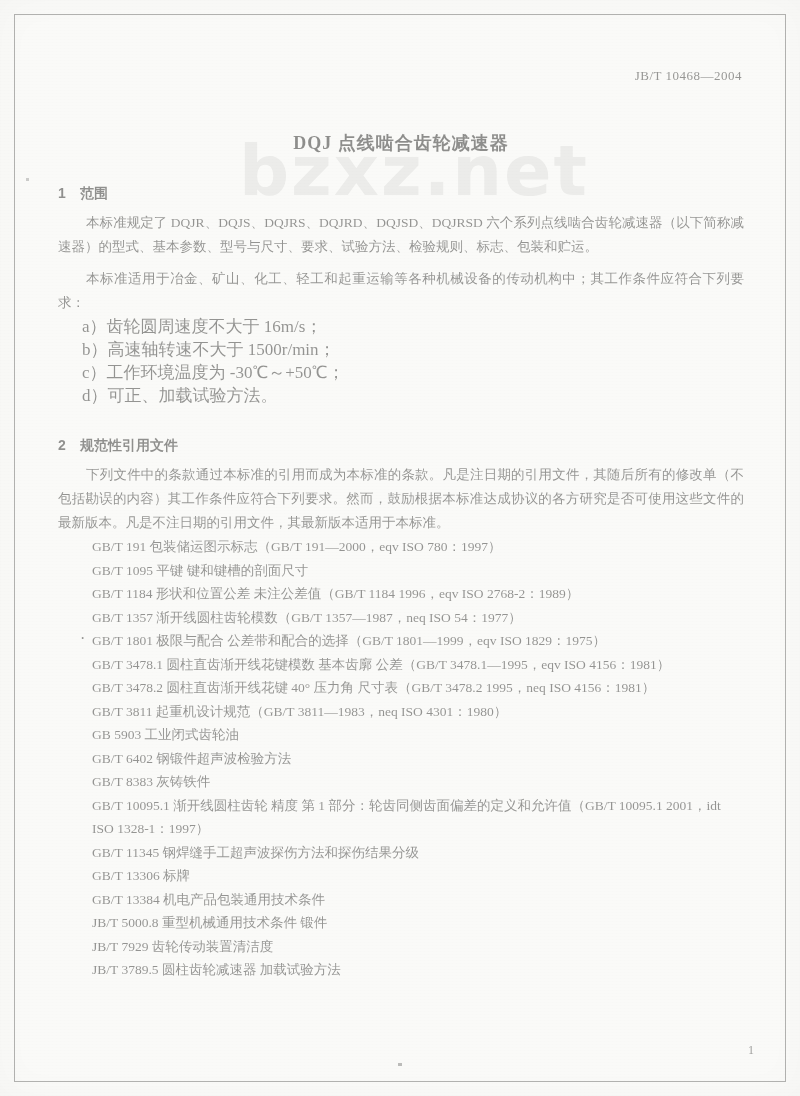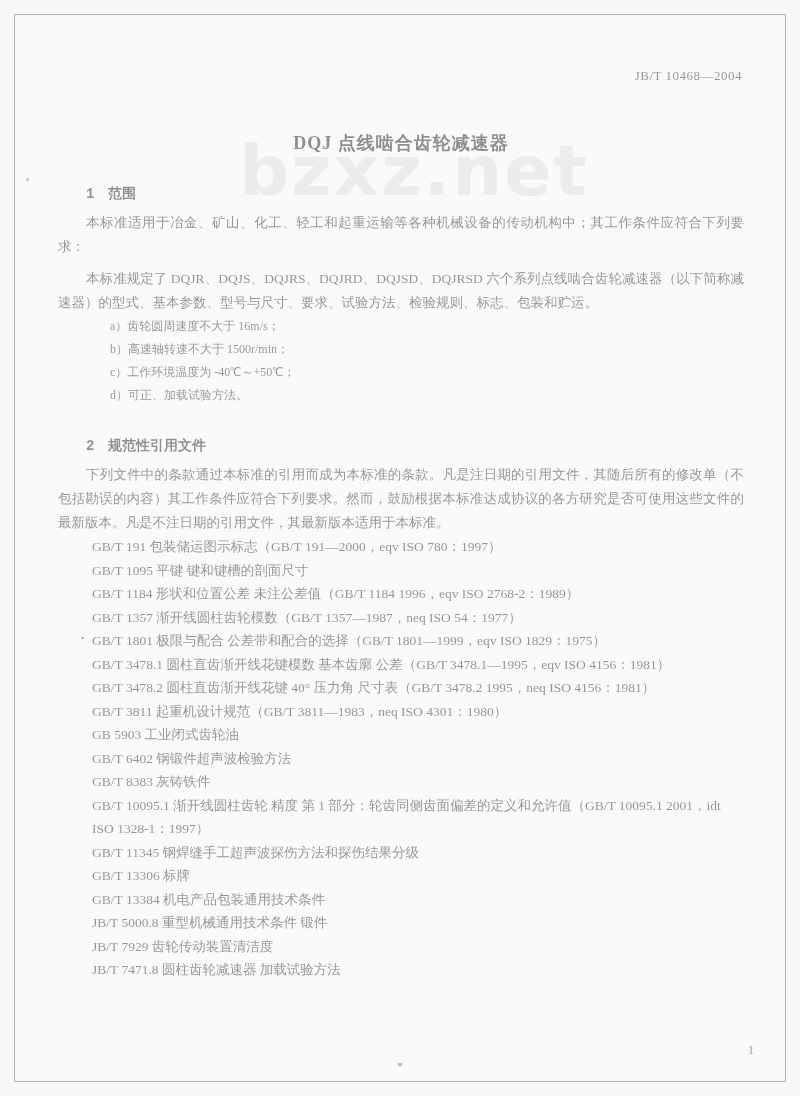--- a/index.html
+++ b/index.html
@@ -56,47 +56,46 @@
   .doc-title {
     text-align: center;
     font-family: "Liberation Serif", serif;
     font-weight: bold;
     font-size: 18px;
     letter-spacing: 1px;
     margin-top: 47px;
     color: #111;
   }
   .section-head {
-    font-family: Liberation Mono, monospace;
+    font-family: Liberation Sans, sans-serif;
     font-size: 14px;
     font-weight: bold;
     margin-top: 30px;
     color: #151515;
-    margin-left: 28px;
   }
   .section-head .num {
     display: inline-block;
     width: 22px;
   }
   .para {
     font-family: "Liberation Serif", serif;
     font-size: 13.5px;
     line-height: 24px;
     text-align: justify;
     margin-top: 8px;
     color: #1d1d1d;
   }
   .para.indent {
     text-indent: 28px;
   }
   .list-item {
     font-family: "Liberation Serif", serif;
-    font-size: 12px;
+    font-size: 17px;
     line-height: 23px;
-    margin-left: 52px;
+    margin-left: 24px;
     color: #1d1d1d;
   }
   .ref-item {
     font-family: "Liberation Serif", serif;
     font-size: 13.5px;
     line-height: 23.5px;
     margin-left: 34px;
     text-indent: 0;
     color: #1d1d1d;
   }
@@ -173,26 +172,26 @@
   <div class="content">
 
     <div class="header-code">JB/T 10468—2004</div>
 
     <div class="doc-title">DQJ 点线啮合齿轮减速器</div>
 
     <div class="section-head">
       <span class="num">1</span><span>范围</span>
     </div>
 
+    <div class="para indent">本标准规定了 DQJR、DQJS、DQJRS、DQJRD、DQJSD、DQJRSD 六个系列点线啮合齿轮减速器（以下简称减速器）的型式、基本参数、型号与尺寸、要求、试验方法、检验规则、标志、包装和贮运。</div>
     <div class="para indent">本标准适用于冶金、矿山、化工、轻工和起重运输等各种机械设备的传动机构中；其工作条件应符合下列要求：</div>
-    <div class="para indent">本标准规定了 DQJR、DQJS、DQJRS、DQJRD、DQJSD、DQJRSD 六个系列点线啮合齿轮减速器（以下简称减速器）的型式、基本参数、型号与尺寸、要求、试验方法、检验规则、标志、包装和贮运。</div>
 
     <div class="list-item">a）齿轮圆周速度不大于 16m/s；</div>
     <div class="list-item">b）高速轴转速不大于 1500r/min；</div>
-    <div class="list-item">c）工作环境温度为 -40℃～+50℃；</div>
+    <div class="list-item">c）工作环境温度为 -30℃～+50℃；</div>
     <div class="list-item">d）可正、加载试验方法。</div>
 
     <div class="section-head">
       <span class="num">2</span><span>规范性引用文件</span>
     </div>
 
     <div class="para indent">下列文件中的条款通过本标准的引用而成为本标准的条款。凡是注日期的引用文件，其随后所有的修改单（不包括勘误的内容）其工作条件应符合下列要求。然而，鼓励根据本标准达成协议的各方研究是否可使用这些文件的最新版本。凡是不注日期的引用文件，其最新版本适用于本标准。</div>
 
     <div class="ref-item">GB/T 191  包装储运图示标志（GB/T 191—2000，eqv ISO 780：1997）</div>
     <div class="ref-item">GB/T 1095  平键  键和键槽的剖面尺寸</div>
@@ -204,21 +203,21 @@
     <div class="ref-item">GB/T 3811  起重机设计规范（GB/T 3811—1983，neq ISO 4301：1980）</div>
     <div class="ref-item">GB 5903  工业闭式齿轮油</div>
     <div class="ref-item">GB/T 6402  钢锻件超声波检验方法</div>
     <div class="ref-item">GB/T 8383  灰铸铁件</div>
     <div class="ref-item">GB/T 10095.1  渐开线圆柱齿轮  精度  第 1 部分：轮齿同侧齿面偏差的定义和允许值（GB/T 10095.1  2001，idt ISO 1328-1：1997）</div>
     <div class="ref-item">GB/T 11345  钢焊缝手工超声波探伤方法和探伤结果分级</div>
     <div class="ref-item">GB/T 13306  标牌</div>
     <div class="ref-item">GB/T 13384  机电产品包装通用技术条件</div>
     <div class="ref-item">JB/T 5000.8  重型机械通用技术条件  锻件</div>
     <div class="ref-item">JB/T 7929  齿轮传动装置清洁度</div>
-    <div class="ref-item">JB/T 7471.8  圆柱齿轮减速器  加载试验方法</div>
+    <div class="ref-item">JB/T 3789.5  圆柱齿轮减速器  加载试验方法</div>
 
   </div>
 
   <div class="watermark">bzxz.net</div>
 
   <div class="page-number">1</div>
   <div class="footer-dot"></div>
 
   <div class="stray-mark" style="left:26px; top:178px; width:3px; height:3px;"></div>
 

